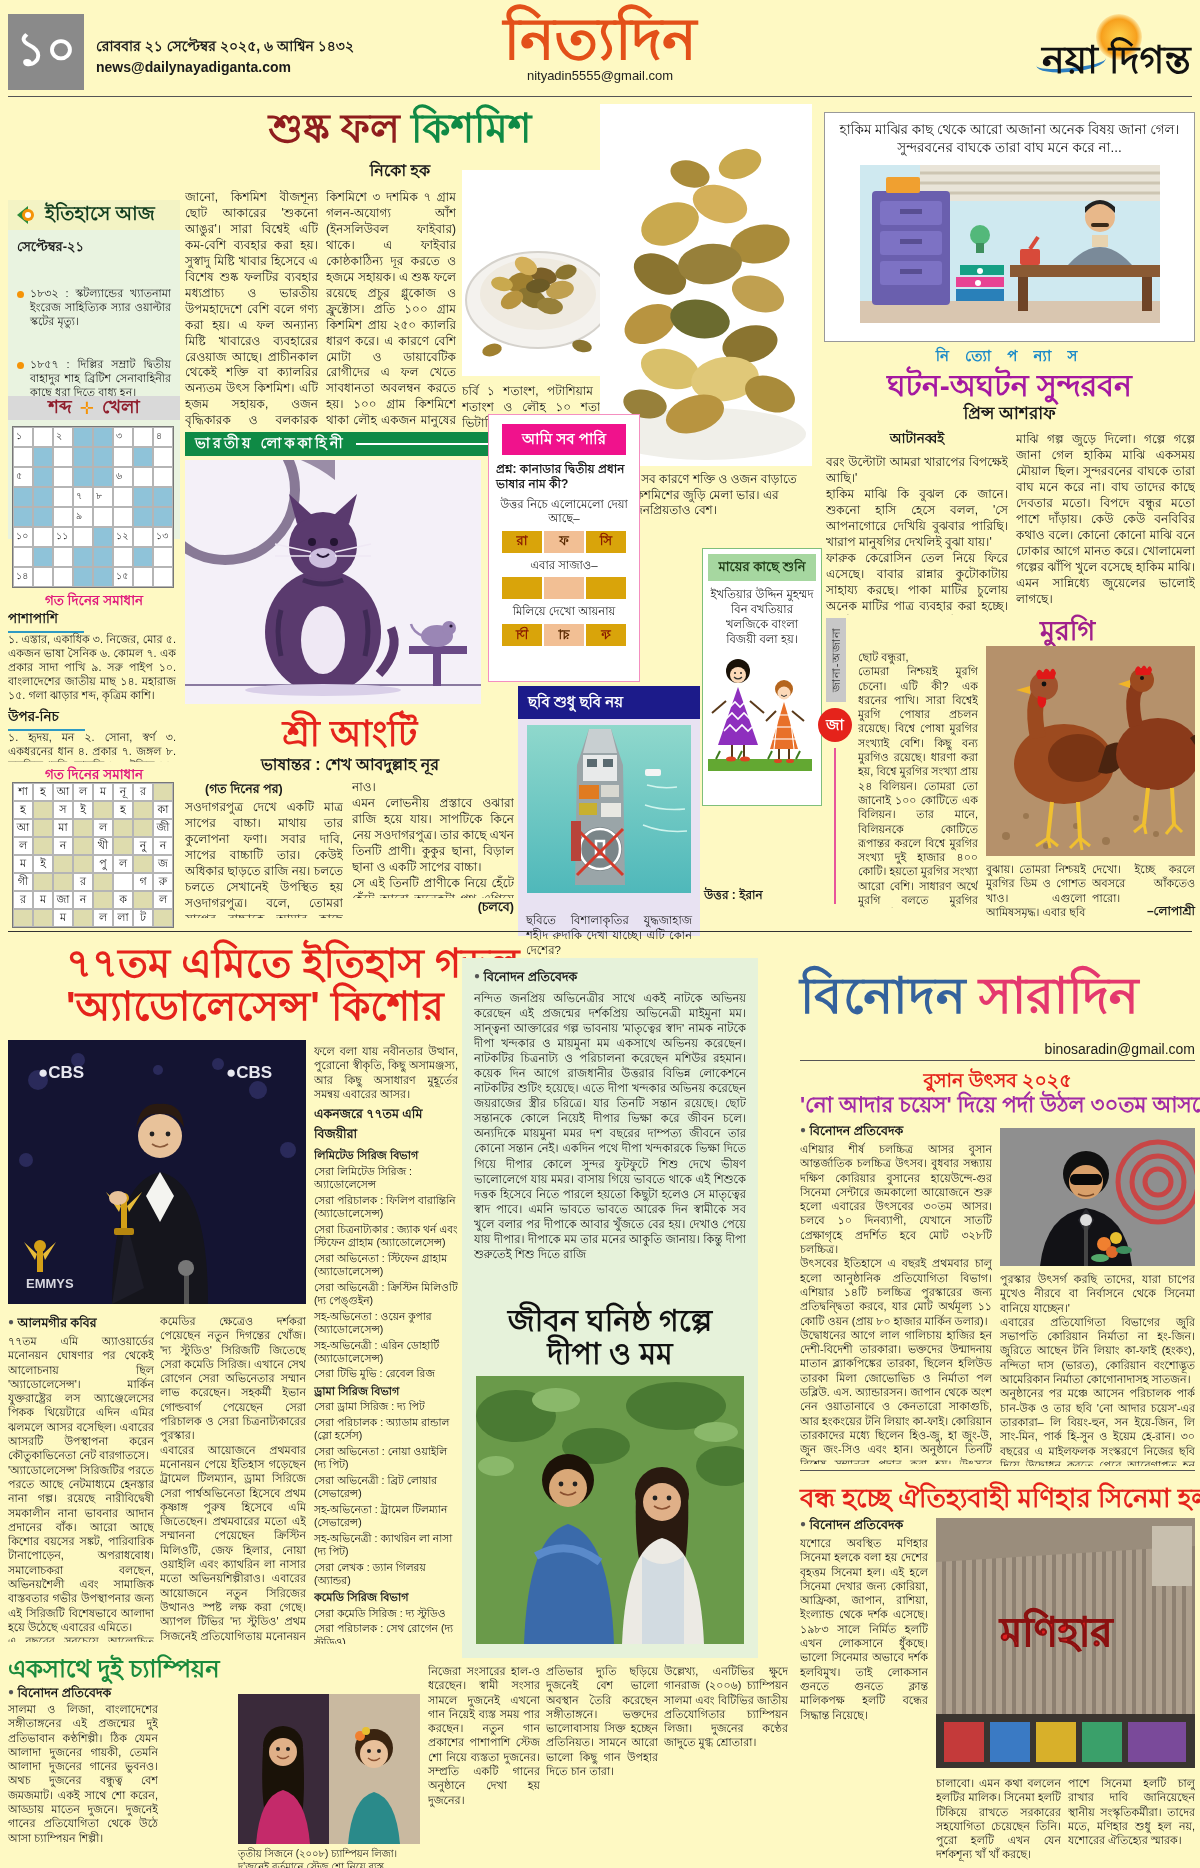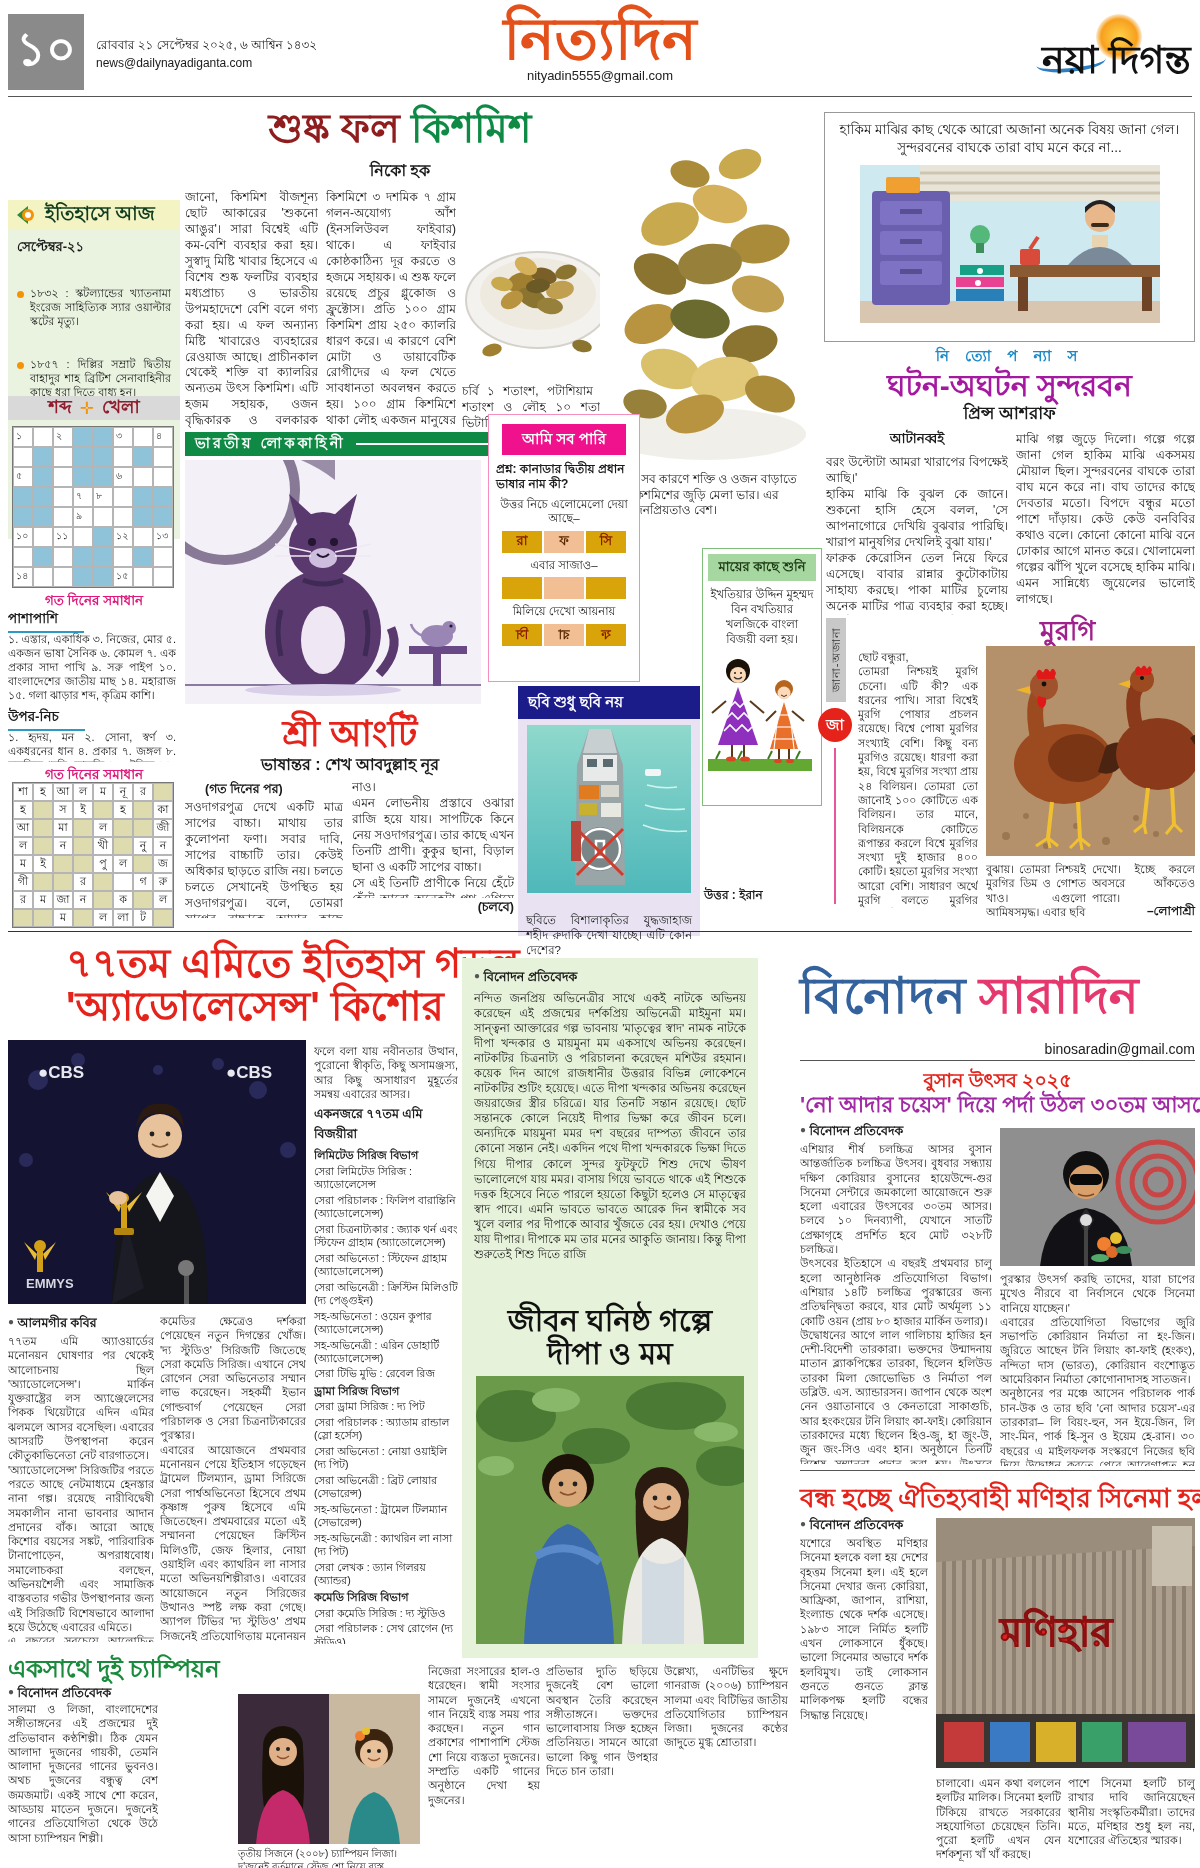--- a/index.html
+++ b/index.html
@@ -1,28 +1,28 @@
 <!DOCTYPE html>
 <html><head>
 <meta charset="utf-8">
 <style>
   html,body{margin:0;padding:0;background:#e9e9e9;}
-  #page{position:relative;width:1200px;height:1868px;background:#ffffff;margin:0 auto;overflow:hidden;
+  #page{position:relative;width:1200px;height:1868px;background:#fef9c3;margin:0 auto;overflow:hidden;
         font-family:"Liberation Sans","DejaVu Sans",sans-serif;color:#1a1a1a;}
   .abs{position:absolute;}
   .c{text-align:center;}
   .b{font-weight:bold;}
   .bt{font-size:12px;line-height:1.33;text-align:justify;white-space:pre-line;overflow:hidden;}
   .bt-s{font-size:11px;line-height:1.3;text-align:justify;white-space:pre-line;overflow:hidden;}
   .byline{font-size:12.5px;font-weight:bold;}
   .byline .dot{color:#555;font-size:10px;vertical-align:2px;}
   hr.rule{border:0;border-top:1px solid #555;margin:0;}
   
   #pagenum{background:#8a8a8a;color:#fff;font-size:46px;font-weight:bold;display:flex;align-items:center;justify-content:center;}
-  #dateline{font-size:12px;line-height:1.5;}
+  #dateline{font-size:14px;line-height:1.5;font-weight:bold;}
   #masthead{color:#e35019;font-size:58px;font-weight:bold;line-height:1;}
   #masthead-mail{font-size:13px;color:#222;}
   #brand{font-size:38px;font-weight:bold;color:#111;position:relative;z-index:1;white-space:nowrap;}
   #brand .sun{position:absolute;left:54px;top:-16px;width:46px;height:46px;border-radius:50%;z-index:-1;
     background:radial-gradient(circle,#ffd34d 0%,#f7a01d 55%,rgba(247,160,29,0) 75%);}
   #brand .swoosh{position:absolute;left:-6px;top:22px;width:70px;height:16px;border-bottom:4px solid #2d7fc1;border-radius:50%;transform:rotate(-6deg);z-index:-1;}
   
   #hadith{border:2px solid #000;background:#fff;padding:6px 8px 4px;}
   #hadith .t{color:#e5231b;font-size:19px;font-weight:bold;}
   #hadith .x{font-size:12.5px;line-height:1.3;margin-top:3px;}

